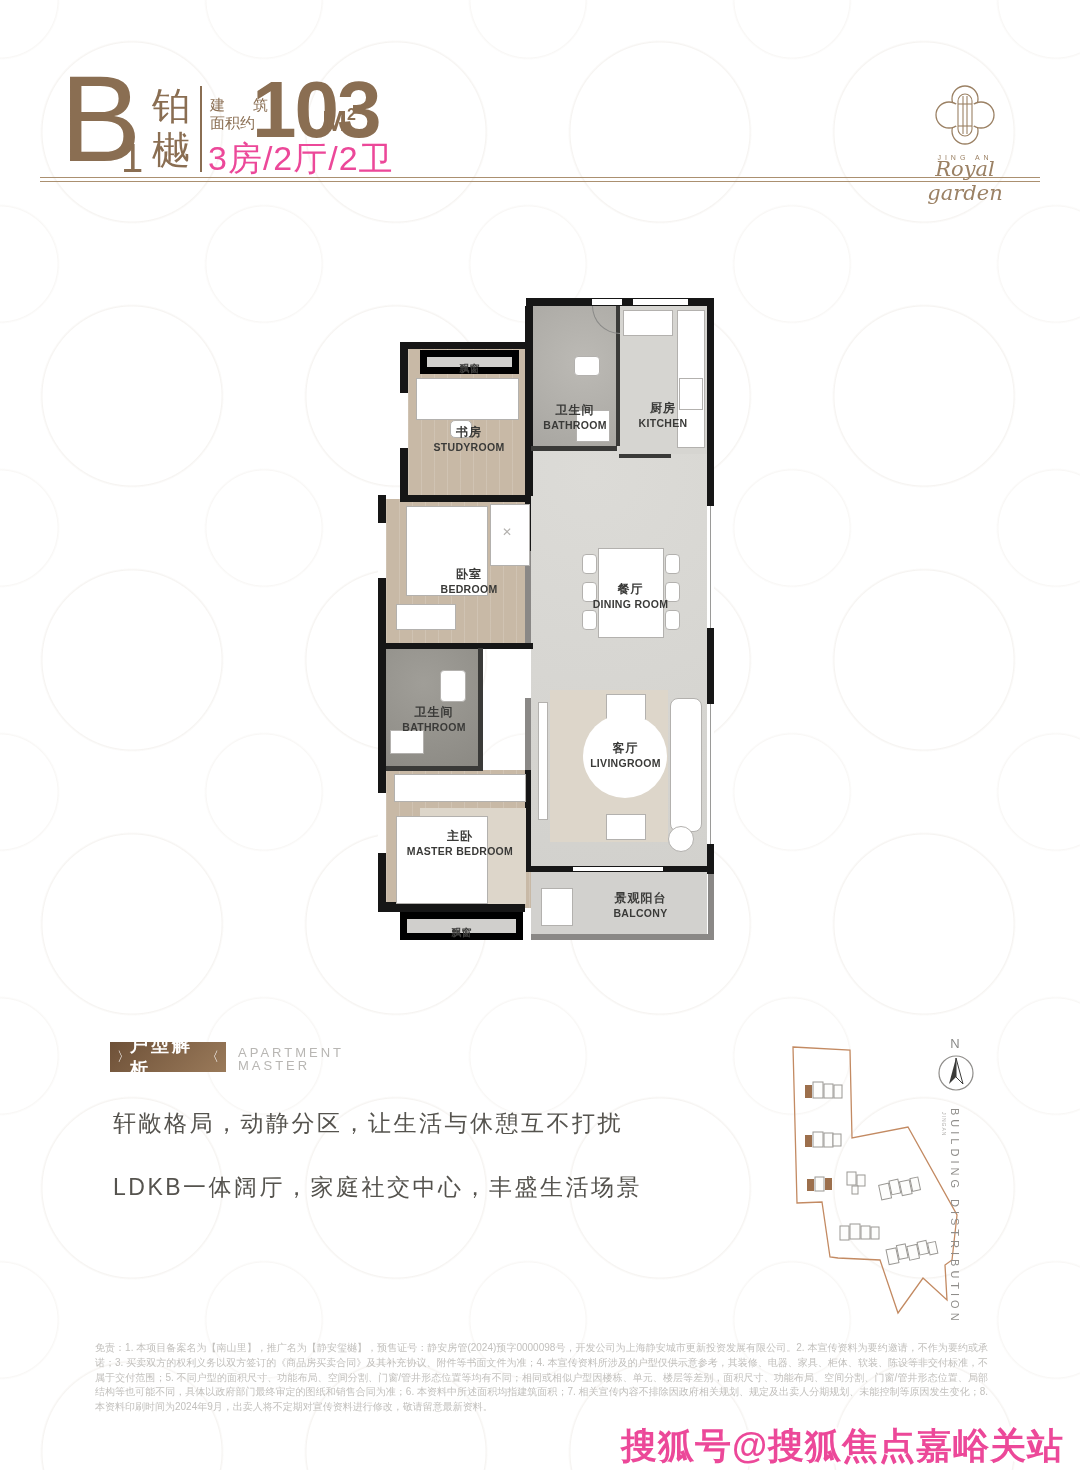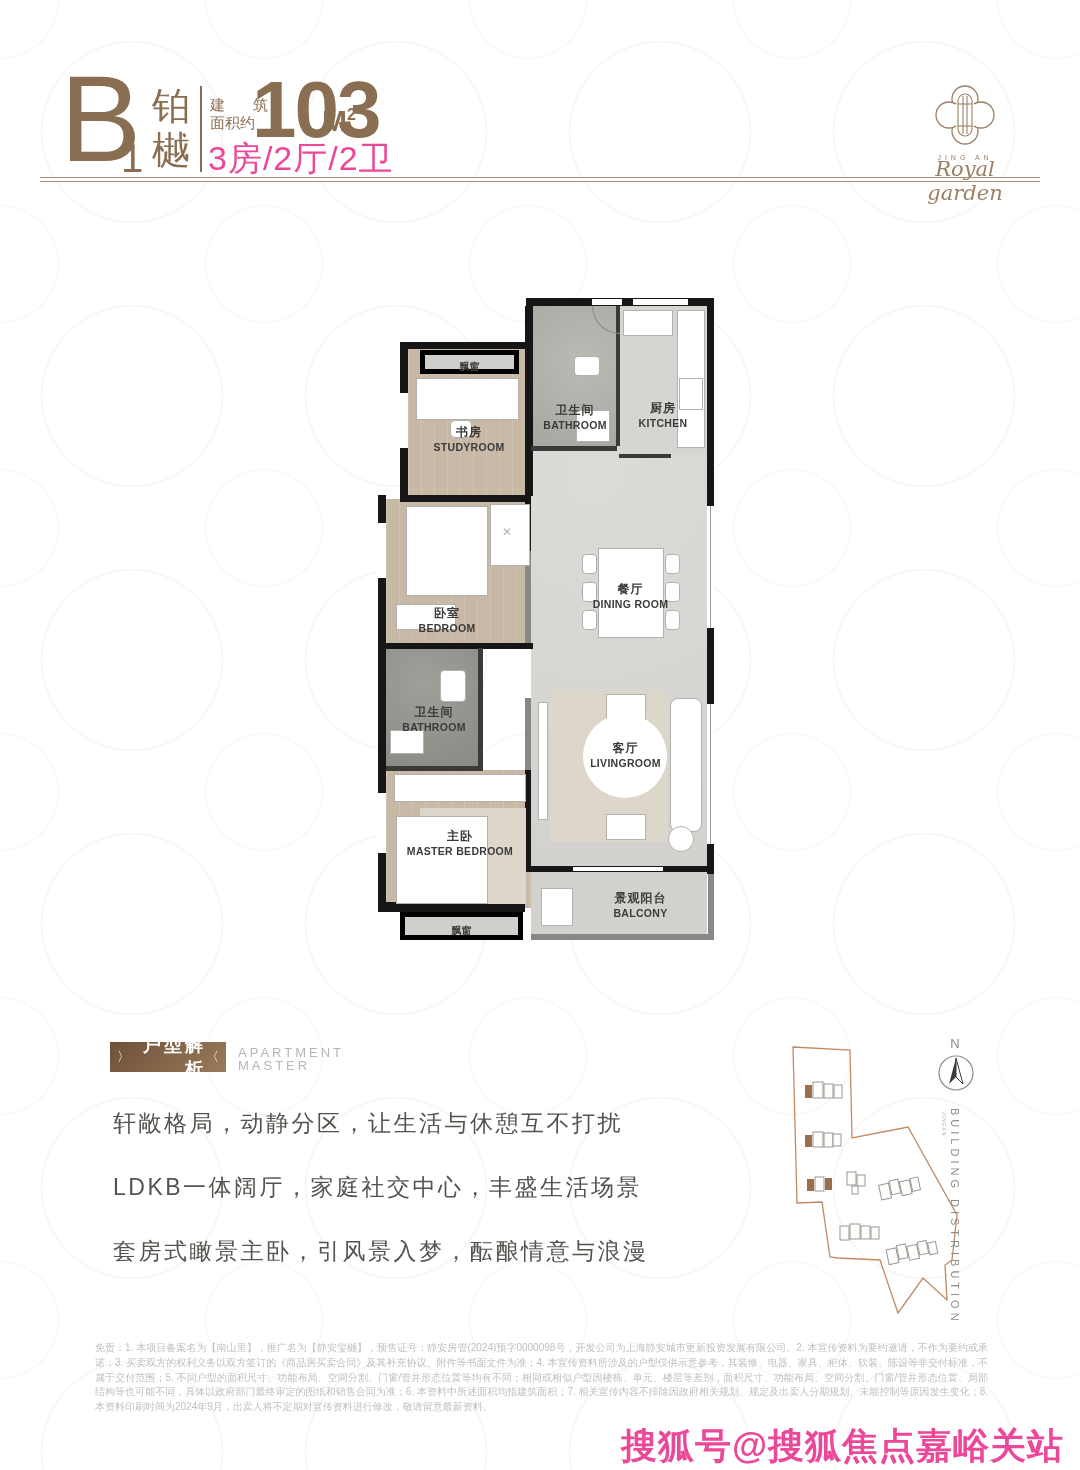--- a/index.html
+++ b/index.html
@@ -38,40 +38,40 @@
   #logo .brand-script{font-family:"DejaVu Serif","Liberation Serif",serif;font-style:italic;font-size:21px;color:#9b8164;margin-top:-4px;}
   
   #plan{position:absolute;left:378px;top:298px;width:336px;height:652px;}
   #plan .abs{position:absolute;}
   .floor-wood{background:#c8b9a6;background-image:repeating-linear-gradient(90deg,rgba(255,255,255,0.14) 0 1px,transparent 1px 13px);}
   .floor-hall{background:#d8d7d3;background-image:radial-gradient(circle at 35% 30%,#dcdbd7,#d2d1cd);}
   .floor-bath1{background:#b5b3ae;background-image:radial-gradient(circle at 60% 40%,#bcbab5,#a8a6a1);}
   .floor-bath2{background:#96948e;background-image:radial-gradient(circle at 40% 30%,#a09e98,#8b8983);}
   .floor-kitchen{background:#d6d5d1;}
   .floor-balcony{background:#d2d1ce;}
-  .bay{background:#d0cfcc;border:5px solid #000000;text-align:center;color:#3d3d3b;font-size:10px;font-weight:bold;}
+  .bay{background:#d0cfcc;border:7px solid #000000;text-align:center;color:#3d3d3b;font-size:10px;font-weight:bold;}
   .wall{background:#161616;}
   .wall-g{background:#8a8886;}
   .wall-dg{background:#3a3a38;}
   .win{background:#ffffff;}
   .win.v{background-image:linear-gradient(90deg,transparent 45%,#9a9a98 45%,#9a9a98 55%,transparent 55%);}
   .win.h{background-image:linear-gradient(0deg,transparent 45%,#9a9a98 45%,#9a9a98 55%,transparent 55%);}
   .furn{position:absolute;background:#ffffff;border:1px solid #b3b1ae;}
   .rug{position:absolute;background:#ddd6ca;}
   .rlabel{position:absolute;text-align:center;color:#3a3a38;font-weight:bold;z-index:6;}
   .rlabel .cn{font-size:12px;letter-spacing:1px;}
   .rlabel .en{font-size:10.5px;letter-spacing:0.3px;}
   .label-circle{position:absolute;background:#ffffff;border-radius:50%;z-index:5;}
   .door-arc{position:absolute;border-left:1px solid #8a8a88;border-bottom:1px solid #8a8a88;border-bottom-left-radius:100%;}
   .xmark{position:absolute;color:#b3b1ae;font-size:12px;line-height:1;}
   
   #badge{position:absolute;left:110px;top:1042px;width:116px;height:30px;
     background:linear-gradient(135deg,#6e5138,#9a7a5a);color:#ffffff;
     display:flex;align-items:center;justify-content:space-between;padding:0 7px;}
-  #badge .t{font-size:18px;letter-spacing:3px;font-weight:bold;text-align:right;}
+  #badge .t{font-size:18px;letter-spacing:3px;font-weight:bold;}
   #badge .mk{font-size:13px;}
   #sec-sub{position:absolute;left:238px;top:1046px;font-size:13px;letter-spacing:3px;color:#b8b6b3;line-height:13px;}
   #paragraph{position:absolute;left:113px;top:1108px;width:580px;}
   #paragraph div{font-size:23px;letter-spacing:2.5px;color:#55534e;margin-bottom:33px;white-space:nowrap;}
   
   #siteplan-svg{position:absolute;left:775px;top:1030px;}
   #north-n{position:absolute;left:935px;top:1036px;width:40px;text-align:center;font-size:13px;color:#8a8a88;}
   #compass{position:absolute;left:937px;top:1054px;}
   #axis-label{position:absolute;left:949px;top:1108px;writing-mode:vertical-rl;font-size:11px;letter-spacing:4px;color:#8f8d8a;}
   #axis-sub{position:absolute;left:941px;top:1112px;writing-mode:vertical-rl;font-size:5px;letter-spacing:1px;color:#b0aeab;}
@@ -221,21 +221,21 @@
         <div class="en">STUDYROOM</div>
     </div>
     <div class="rlabel" style="left:155px;top:104px;width:84px;">
       <div class="cn">卫生间</div>
         <div class="en">BATHROOM</div>
     </div>
     <div class="rlabel" style="left:243px;top:102px;width:84px;">
       <div class="cn">厨房</div>
         <div class="en">KITCHEN</div>
     </div>
-    <div class="rlabel" style="left:4px;top:268px;width:130px;margin-top:39px;">
+    <div class="rlabel" style="left:26px;top:268px;width:130px;">
       <div class="cn">卧室</div>
         <div class="en">BEDROOM</div>
     </div>
     <div class="rlabel" style="left:185px;top:283px;width:135px;">
       <div class="cn">餐厅</div>
         <div class="en">DINING ROOM</div>
     </div>
     <div class="rlabel" style="left:10px;top:406px;width:92px;">
       <div class="cn">卫生间</div>
         <div class="en">BATHROOM</div>
@@ -260,21 +260,20 @@
     <span class="t">户型解析</span>
     <span class="mk">〈</span>
   </div>
   <div id="sec-sub">
     <div>APARTMENT</div>
     <div>MASTER</div>
   </div>
   <div id="paragraph">
     <div>轩敞格局，动静分区，让生活与休憩互不打扰</div>
     <div>LDKB一体阔厅，家庭社交中心，丰盛生活场景</div>
-    <div>套房式瞰景主卧，引风景入梦，酝酿情意与浪漫</div>
   </div>
 
   <svg id="siteplan-svg" width="310" height="305" viewBox="0 0 310 305">
     <polygon points="18,17 75,20 77,108 133,97 182,185 177,230 170,235 172,270 148,248 123,283 105,230 63,228 55,227 47,172 22,173" fill="none" stroke="#c38a62" stroke-width="1.3"></polygon>
     <g fill="#fdfdfc" stroke="#9a9894" stroke-width="1">
       <rect x="38" y="52" width="10" height="16"></rect>
         <rect x="49" y="54" width="9" height="14"></rect>
         <rect x="59" y="55" width="8" height="13"></rect>
       <rect x="38" y="102" width="10" height="15"></rect>
         <rect x="49" y="103" width="9" height="14"></rect>

